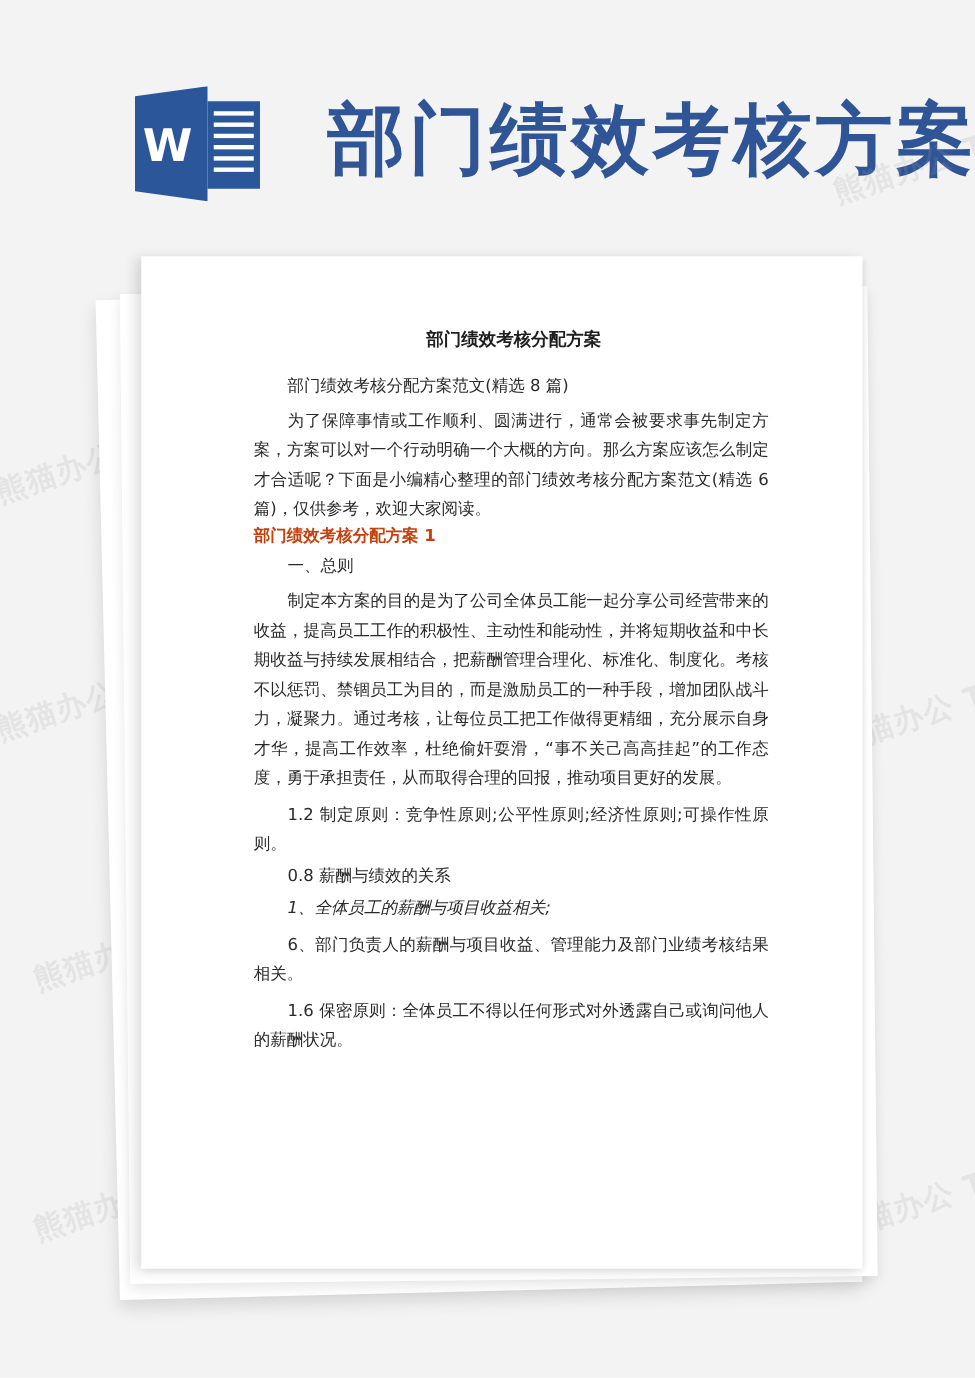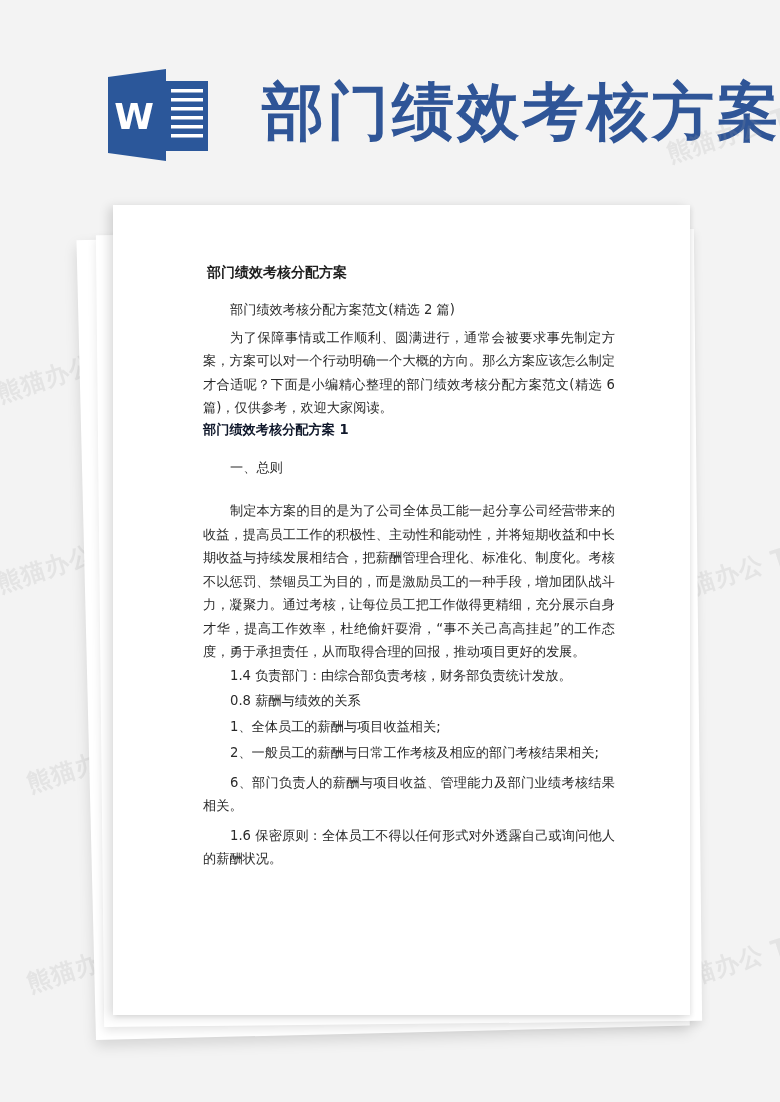--- a/index.html
+++ b/index.html
@@ -43,26 +43,26 @@
     left: 113px; top: 205px; width: 577px; height: 810px;
     box-shadow: -4px 2px 10px rgba(0,0,0,0.14), 2px 2px 4px rgba(0,0,0,0.06);
   }
 
   .doc {
     position: absolute; left: 203px; top: 262px; width: 412px;
     font-size: 13.2px; color: #2a2a2a;
     font-family: "DejaVu Sans", "Liberation Sans", sans-serif;
   }
   .doc-title {
-    font-weight: bold; font-size: 14px;
+    text-align: center; font-weight: bold; font-size: 14px;
     line-height: 20px; margin-bottom: 16px; padding-left: 4px; color: #1e1e1e;
   }
   .p { line-height: 23.5px; text-indent: 27px; text-align: justify; }
   .p.gap { margin-top: 6px; }
-  .h { font-weight: bold; line-height: 20px; color: #0f172a; }
+  .h { font-weight: bold; line-height: 20px; color: #c2410c; }
 
   
   .wm {
     position: absolute; color: rgba(160,160,160,0.18);
     font-family: "DejaVu Sans", sans-serif; font-weight: bold;
     font-size: 24px; transform: rotate(-18deg); white-space: nowrap;
     pointer-events: none; letter-spacing: 1px;
   }
 </style>
 </head>
@@ -95,24 +95,23 @@
 <div class="wm" style="left:340px; top:920px;">熊猫办公 TUKUPPT.COM</div>
 <div class="wm" style="left:660px; top:920px;">熊猫办公 TUKUPPT.COM</div>
 <div class="wm" style="left:20px; top:920px;">熊猫办公 TUKUPPT.COM</div>
 
 <div class="sheet sheet-back-2"></div>
 <div class="sheet sheet-back-1"></div>
 <div class="sheet sheet-main"></div>
 
 <div class="doc">
   <div class="doc-title">部门绩效考核分配方案</div>
-  <div class="p">部门绩效考核分配方案范文(精选 2 篇)</div>
+  <div class="p">部门绩效考核分配方案范文(精选 8 篇)</div>
   <div class="p" style="margin-top:4px;">为了保障事情或工作顺利、圆满进行，通常会被要求事先制定方案，方案可以对一个行动明确一个大概的方向。那么方案应该怎么制定才合适呢？下面是小编精心整理的部门绩效考核分配方案范文(精选 6 篇)，仅供参考，欢迎大家阅读。</div>
   <div class="h">部门绩效考核分配方案 1</div>
-  <div class="p" style="margin-top:16px;">一、总则</div>
-  <div class="p" style="margin-top:20px;">制定本方案的目的是为了公司全体员工能一起分享公司经营带来的收益，提高员工工作的积极性、主动性和能动性，并将短期收益和中长期收益与持续发展相结合，把薪酬管理合理化、标准化、制度化。考核不以惩罚、禁锢员工为目的，而是激励员工的一种手段，增加团队战斗力，凝聚力。通过考核，让每位员工把工作做得更精细，充分展示自身才华，提高工作效率，杜绝偷奸耍滑，“事不关己高高挂起”的工作态度，勇于承担责任，从而取得合理的回报，推动项目更好的发展。</div>
-  <div class="p">1.4 负责部门：由综合部负责考核，财务部负责统计发放。</div>
+  <div class="p" style="margin-top:2px;">一、总则</div>
+  <div class="p" style="margin-top:5px;">制定本方案的目的是为了公司全体员工能一起分享公司经营带来的收益，提高员工工作的积极性、主动性和能动性，并将短期收益和中长期收益与持续发展相结合，把薪酬管理合理化、标准化、制度化。考核不以惩罚、禁锢员工为目的，而是激励员工的一种手段，增加团队战斗力，凝聚力。通过考核，让每位员工把工作做得更精细，充分展示自身才华，提高工作效率，杜绝偷奸耍滑，“事不关己高高挂起”的工作态度，勇于承担责任，从而取得合理的回报，推动项目更好的发展。</div>
+  <div class="p gap">1.2 制定原则：竞争性原则;公平性原则;经济性原则;可操作性原则。</div>
   <div class="p" style="margin-top:2px;">0.8 薪酬与绩效的关系</div>
-  <div class="p" style="margin-top:2px;">1、全体员工的薪酬与项目收益相关;</div>
-  <div class="p" style="margin-top:3px;">2、一般员工的薪酬与日常工作考核及相应的部门考核结果相关;</div>
+  <div class="p" style="margin-top:2px;font-style:italic;">1、全体员工的薪酬与项目收益相关;</div>
   <div class="p gap">6、部门负责人的薪酬与项目收益、管理能力及部门业绩考核结果相关。</div>
   <div class="p gap">1.6 保密原则：全体员工不得以任何形式对外透露自己或询问他人的薪酬状况。</div>
 </div>
 
 </body></html>

